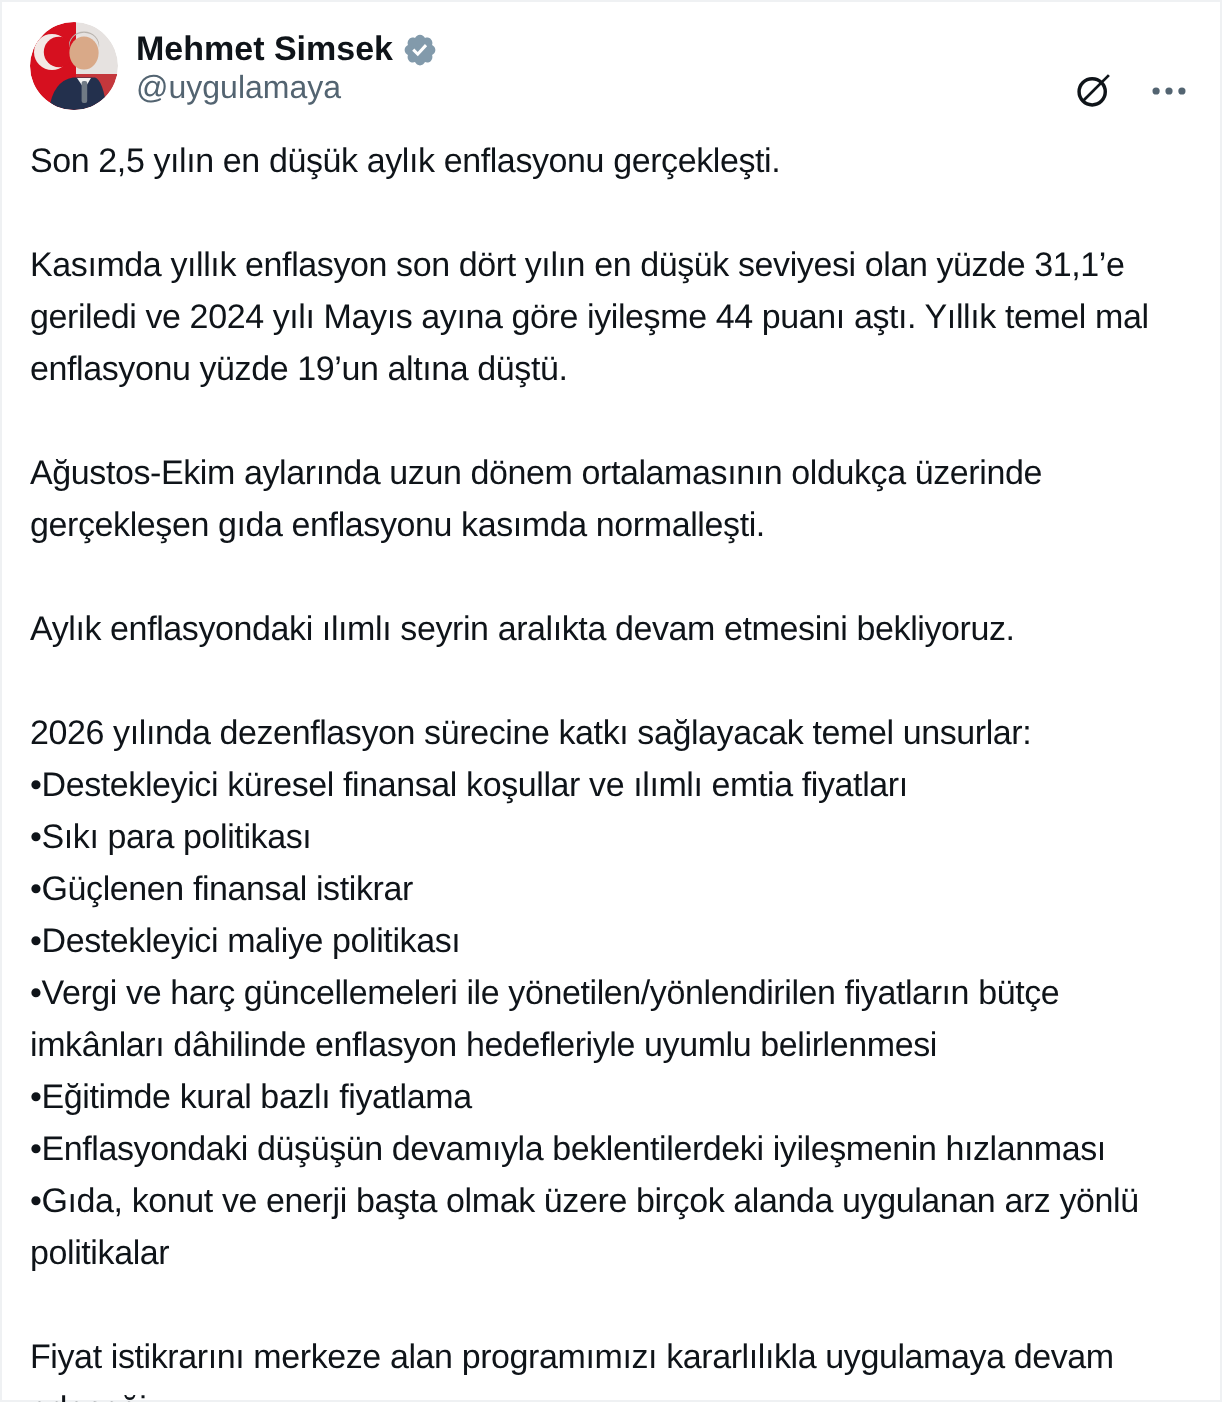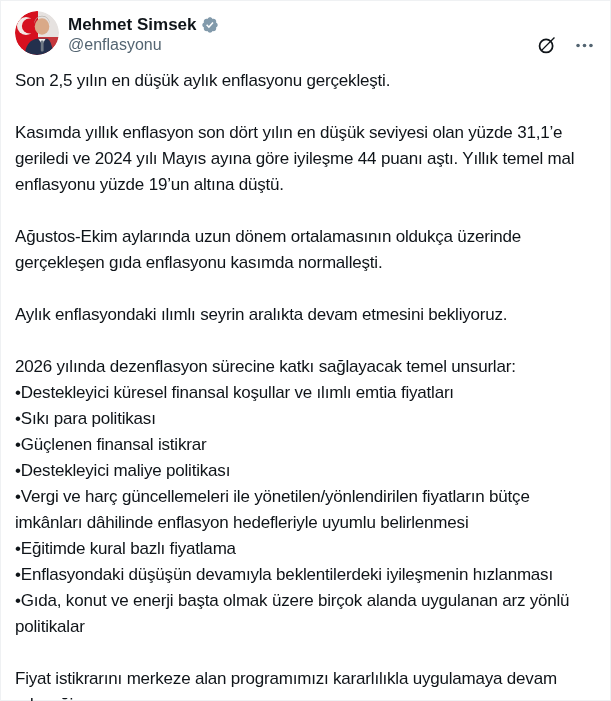--- a/index.html
+++ b/index.html
@@ -113,21 +113,21 @@
 
     <div class="names">
       <div class="name-row">
         <span class="display-name">Mehmet Simsek</span>
         <span class="verified-badge">
           <svg viewBox="0 0 24 24" width="18" height="18" xmlns="http://www.w3.org/2000/svg">
             <path fill="#829aab" fill-rule="evenodd" d="M22.25 12c0-1.43-.88-2.67-2.19-3.34.46-1.39.2-2.9-.81-3.91s-2.52-1.27-3.91-.81c-.66-1.31-1.91-2.19-3.34-2.19s-2.67.88-3.33 2.19c-1.4-.46-2.91-.2-3.92.81s-1.26 2.52-.8 3.91c-1.31.67-2.2 1.91-2.2 3.34s.89 2.67 2.2 3.34c-.46 1.39-.21 2.9.8 3.91s2.52 1.26 3.91.81c.67 1.31 1.91 2.19 3.34 2.19s2.68-.88 3.34-2.19c1.39.45 2.9.2 3.91-.81s1.27-2.52.81-3.91c1.31-.67 2.19-1.91 2.19-3.34zm-11.71 4.2L6.8 12.46l1.41-1.42 2.26 2.26 4.8-5.23 1.47 1.36-6.2 6.77z"></path>
           </svg>
         </span>
       </div>
-      <div class="handle">@enflasyonu</div>
+      <div class="handle">@uygulamaya</div>
     </div>
 
     <div class="header-actions">
       <button class="icon-btn" aria-label="Grok actions">
         <span style="display:inline-flex">
           <svg viewBox="0 0 22 22" width="20" height="20" xmlns="http://www.w3.org/2000/svg">
             <circle cx="10" cy="12" r="7.2" fill="none" stroke="#0f1419" stroke-width="1.9"></circle>
             <line x1="4.8" y1="17.2" x2="19.2" y2="2.8" stroke="#0f1419" stroke-width="1.5"></line>
           </svg>
         </span>

